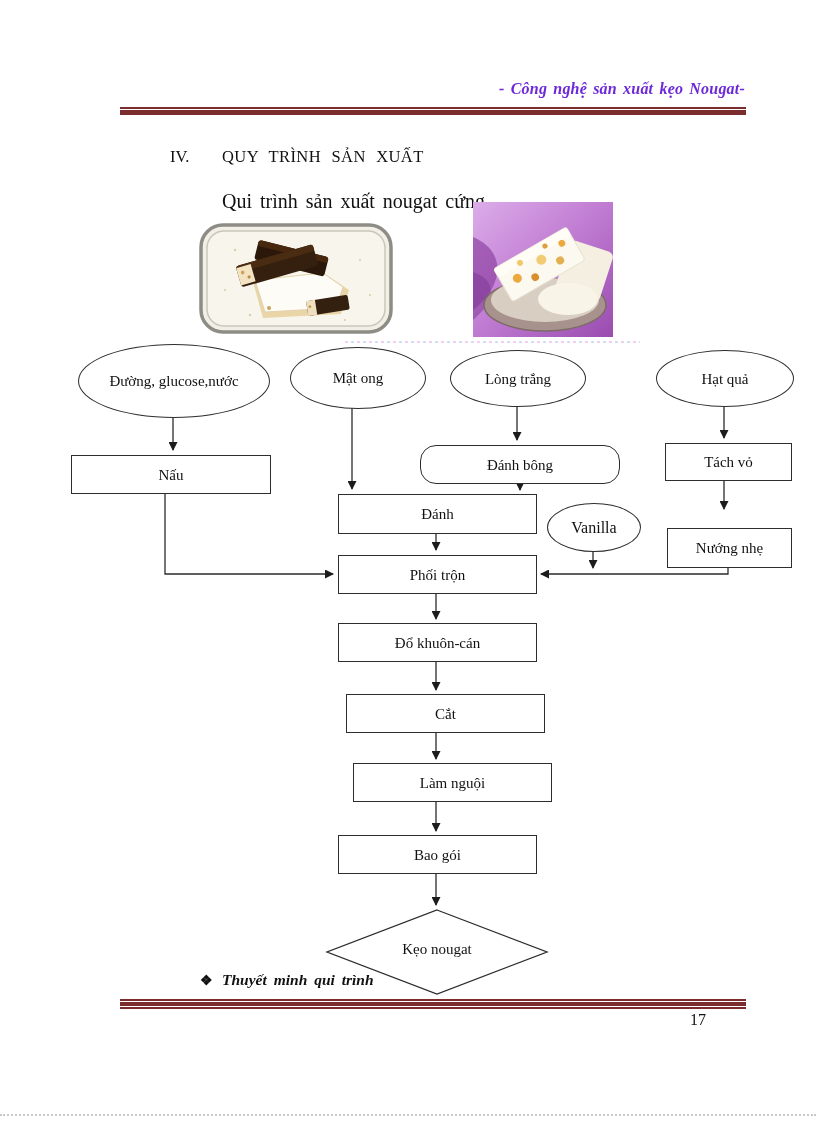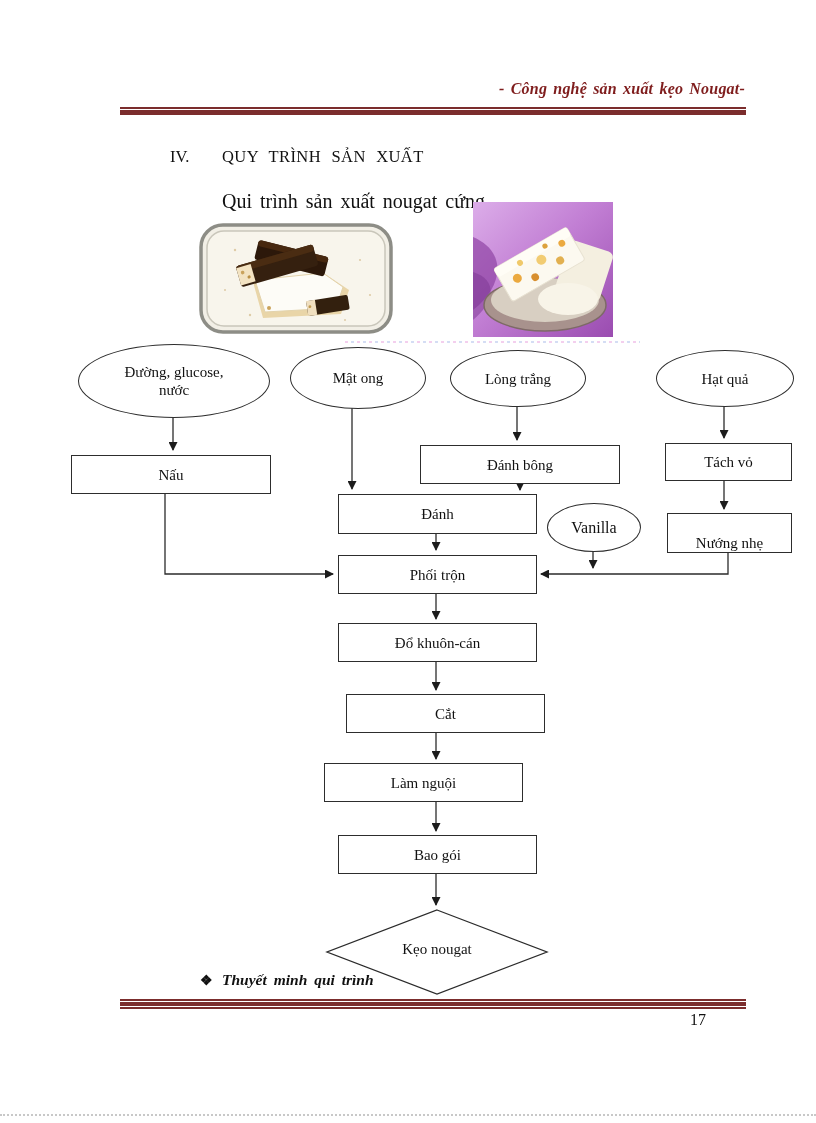--- a/index.html
+++ b/index.html
@@ -5,21 +5,21 @@
 <style>
   html,body { margin:0; padding:0; background:#ffffff; }
   .page {
     position:relative; width:816px; height:1123px; background:#fff;
     font-family:"Liberation Serif","DejaVu Serif",serif; color:#111;
     overflow:hidden;
   }
   
   .header-title {
     position:absolute; top:80px; right:71px;
-    font-size:16px; font-weight:bold; font-style:italic; color:#7f1d1d;
+    font-size:16px; font-weight:bold; font-style:italic; color:#6d28d9;
     letter-spacing:.2px; word-spacing:2px;
   }
   .rule { position:absolute; left:120px; width:626px; }
   .rule-top { top:107px; }
   .rule-bottom { top:999px; }
   .rule .t1 { height:2px; background:#7b2d2d; margin-bottom:1px; }
   .rule .t2 { height:5px; background:#7b2d2d; }
   .rule-bottom .t2 { height:4px; margin-bottom:1px; }
   .rule .t3 { height:1.5px; background:#7b2d2d; }
 
@@ -32,40 +32,40 @@
   .photo { position:absolute; }
   .photo-left  { left:195px; top:220px; width:202px; height:117px; }
   .photo-right { left:473px; top:202px; width:140px; height:135px; }
 
   
   .artifact { position:absolute; left:345px; top:341px; width:295px; height:2px; opacity:.75;
     background:repeating-linear-gradient(90deg,#f0bfe8 0 3px,#ffffff 3px 6px,#c6d2f0 6px 9px,#ffffff 9px 12px); }
 
   
   .connectors { position:absolute; left:0; top:0; width:816px; height:1123px; pointer-events:none; }
-  .node { position:absolute; display:flex; flex-direction:column; align-items:center; justify-content:center;
+  .node { position:absolute; display:flex; flex-direction:row; align-items:center; justify-content:center;
           text-align:center; font-size:15px; line-height:1.2; background:#fff; }
   .box { border:1.4px solid #2d2d2d; }
   .ellipse { border:1.4px solid #2d2d2d; border-radius:50%; }
 
   .n-sugar   { left:78px;  top:344px; width:190px; height:72px; }
   .n-honey   { left:290px; top:347px; width:134px; height:60px; }
   .n-egg     { left:450px; top:350px; width:134px; height:55px; }
   .n-nut     { left:656px; top:350px; width:136px; height:55px; }
   .n-vanilla { left:547px; top:503px; width:92px;  height:47px; font-size:16px; }
 
   .n-cook  { left:71px;  top:455px; width:198px; height:37px; }
-  .n-whip  { left:420px; top:445px; width:198px; height:37px; }
+  .n-whip  { left:420px; top:445px; width:198px; height:37px;border-radius:16px; }
   .n-shell { left:665px; top:443px; width:125px; height:36px; }
   .n-beat  { left:338px; top:494px; width:197px; height:38px; }
-  .n-roast { left:667px; top:513px; width:123px; height:38px;justify-content:flex-end; }
+  .n-roast { left:667px; top:528px; width:123px; height:38px; }
   .n-mix   { left:338px; top:555px; width:197px; height:37px; }
   .n-mold  { left:338px; top:623px; width:197px; height:37px; }
   .n-cut   { left:338px; top:694px; width:197px; height:37px;margin-left:8px; }
-  .n-cool  { left:324px; top:763px; width:197px; height:37px; }
+  .n-cool  { left:353px; top:763px; width:197px; height:37px; }
   .n-pack  { left:338px; top:835px; width:197px; height:37px; }
 
   .diamond-label { position:absolute; left:357px; top:941px; width:160px; text-align:center;
                    font-size:15px; background:transparent; }
 
   .note { position:absolute; left:200px; top:971px; font-size:15.5px; font-weight:bold; font-style:italic; }
   .note .bullet { display:inline-block; width:22px; font-style:normal; font-size:14px; }
   .note .txt { word-spacing:3px; }
 
   .page-number { position:absolute; left:690px; top:1011px; width:55px; text-align:left; font-size:16px; }

